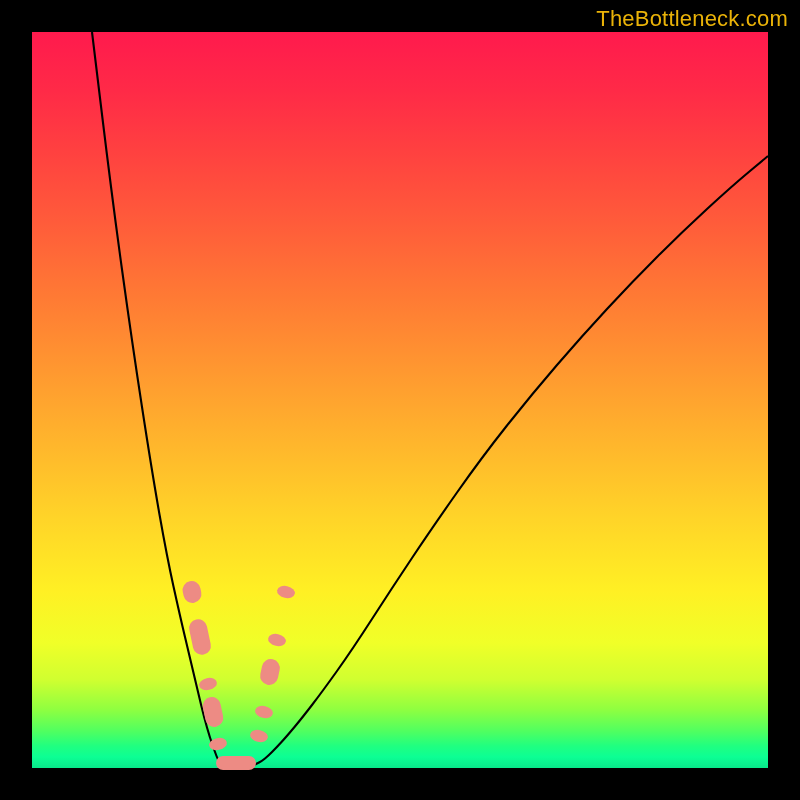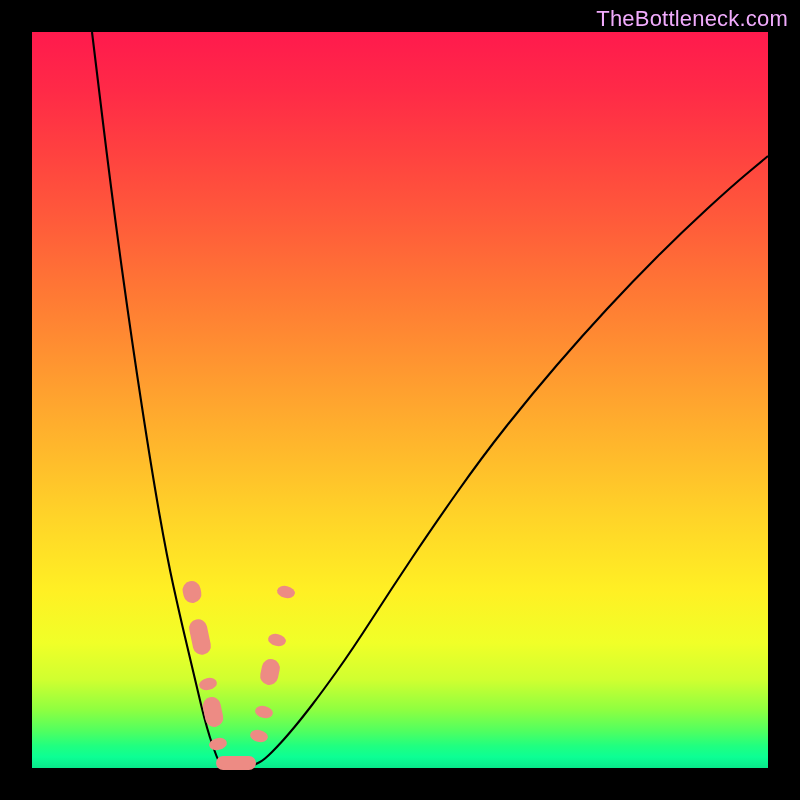--- a/index.html
+++ b/index.html
@@ -39,21 +39,21 @@
       #50ff60 95%,
       #20ff80 97%,
       #0cff94 98.5%,
       #08e88a 100%
     );
   }
   .watermark {
     position: absolute;
     top: 6px;
     right: 12px;
-    color: #f0abfc;
+    color: #eab308;
     font-size: 22px;
     font-weight: 500;
     letter-spacing: 0.2px;
     user-select: none;
   }
   svg.curves {
     position: absolute;
     left: 0;
     top: 0;
     width: 736px;

